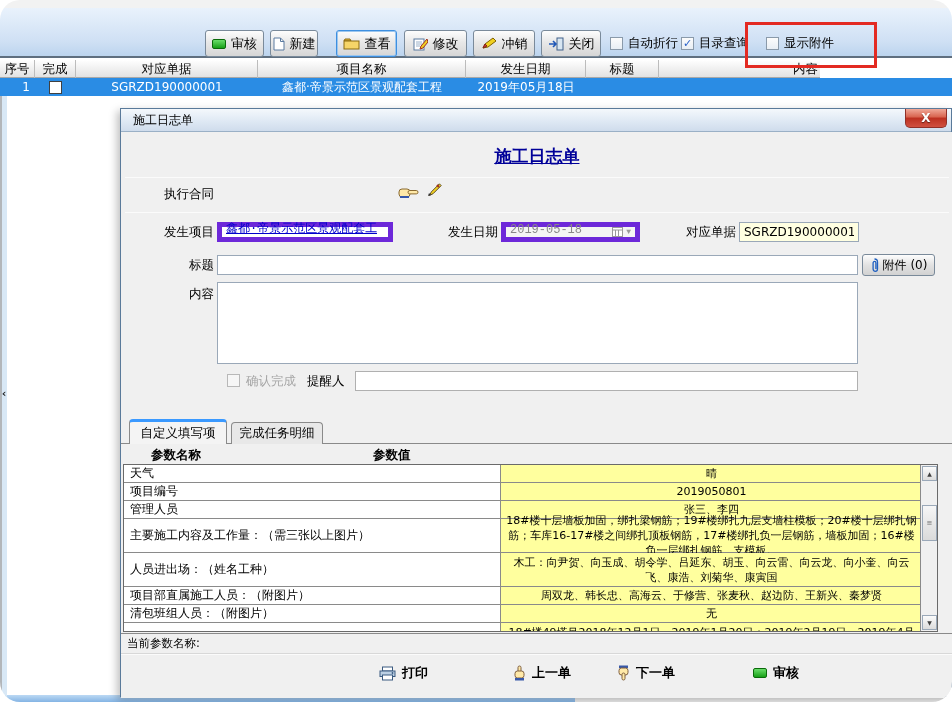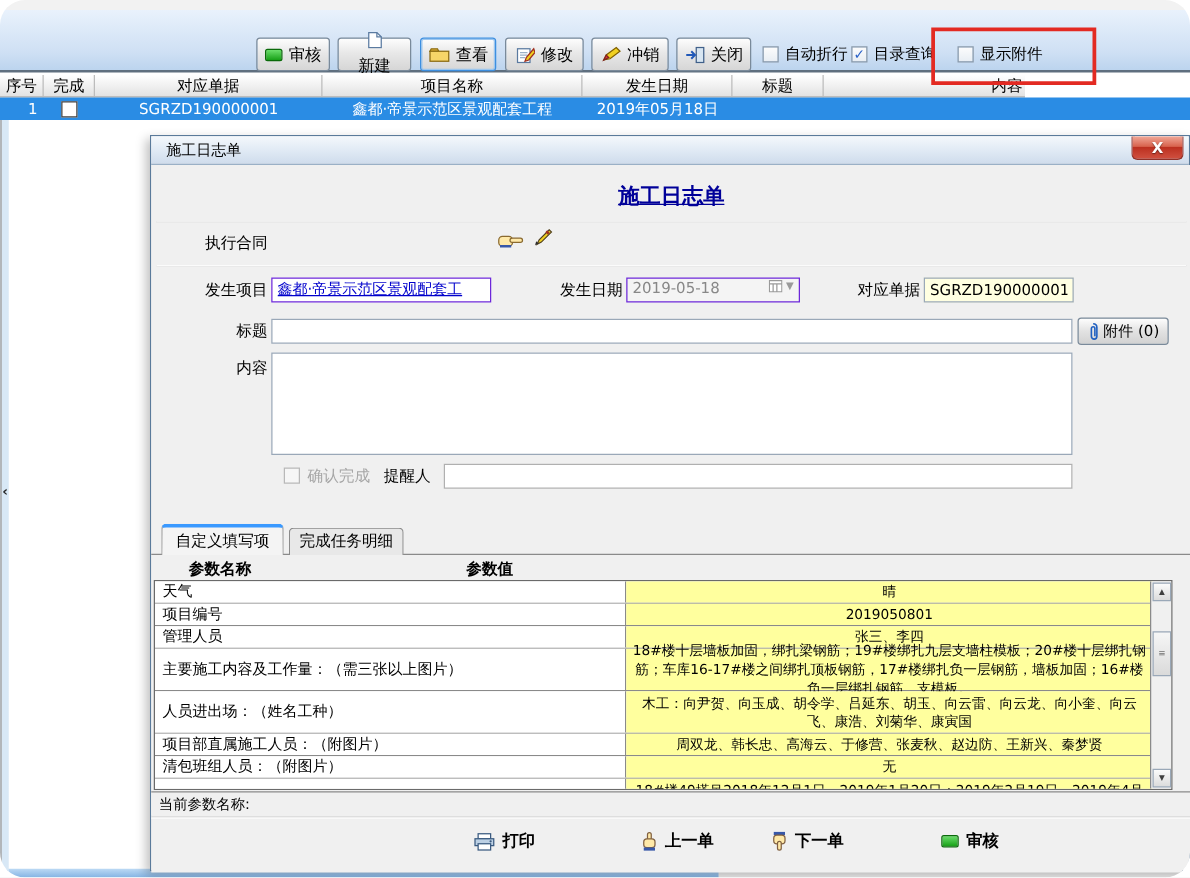--- a/index.html
+++ b/index.html
@@ -52,22 +52,22 @@
     background:linear-gradient(#f0a898,#d8634e 45%,#bc3020 50%,#d05040);
     color:#fff; font-weight:bold; font-size:12px; display:flex; align-items:center; justify-content:center;
     text-shadow:0 1px 1px rgba(0,0,0,.5); cursor:default; }
   #dlg-body { left:0; top:23px; width:832px; height:566px; background:#f0f0f0; }
 
   #form-title { left:0; top:13px; width:832px; text-align:center; font-size:17px; font-weight:bold;
     color:#000099; text-decoration:underline; }
   .sep { height:1px; background:#bdbdbd; border-bottom:1px solid #fbfbfb; }
   .flabel { position:absolute; height:20px; display:flex; align-items:center; justify-content:flex-end;
     font-size:12.5px; }
-  .wbox { background:#ffffff; border:1px solid #6d28d9; font-size:12px; padding:0 4px;
-    display:flex; align-items:flex-start; }
+  .wbox { background:#ffffff; border:5px solid #6d28d9; font-size:12px; padding:0 4px;
+    display:flex; align-items:flex-end;font-family:Liberation Mono, monospace; }
   input.field { border:1px solid #9aa8b8; font-family:inherit; font-size:12px; padding:0 4px; }
   input.yellow { background:#ffffe1; }
   .linktext { color:#0000cc; text-decoration:underline; white-space:nowrap; overflow:hidden; }
   #datebox { color:#888; background:#f4f4f4; justify-content:space-between; }
   #attach-btn { position:absolute; border:1px solid #7a8a9a; border-radius:3px;
     background:linear-gradient(#fdfdfd,#e2e2e2 50%,#d2d2d2); display:flex; align-items:center;
     justify-content:center; gap:4px; font-size:12px; cursor:default; }
   textarea.field { border:1px solid #9aa8b8; background:#fff; resize:none; font-family:inherit; font-size:12px; padding:2px 4px; }
   .graylabel { color:#a6a6a6; font-size:12.5px; }
   .gcheck { width:13px; height:13px; border:1px solid #b8b8b8; background:#f6f6f6; }
@@ -108,21 +108,21 @@
 <body>
 
 <div id="screen">
 
   <div id="topstrip" class="abs"></div>
   <div id="toolbar" class="abs">
     <div class="tbtn" style="left:205px;width:59px;">
       <span class="swatch-green"></span>
       <span>审核</span>
     </div>
-    <div class="tbtn" style="left:270px;width:59px;flex-direction:column;">
+    <div class="tbtn" style="left:270px;width:48px;">
       <span>
           <svg width="12" height="14" viewBox="0 0 12 14">
             <path d="M1 1h6.5L11 4.5V13H1z" fill="#fff" stroke="#5a7aa0"></path>
             <path d="M7.5 1v3.5H11" fill="none" stroke="#5a7aa0"></path>
           </svg>
         </span>
       <span>新建</span>
     </div>
     <div class="tbtn focused" style="left:336px;width:61px;">
       <span>

